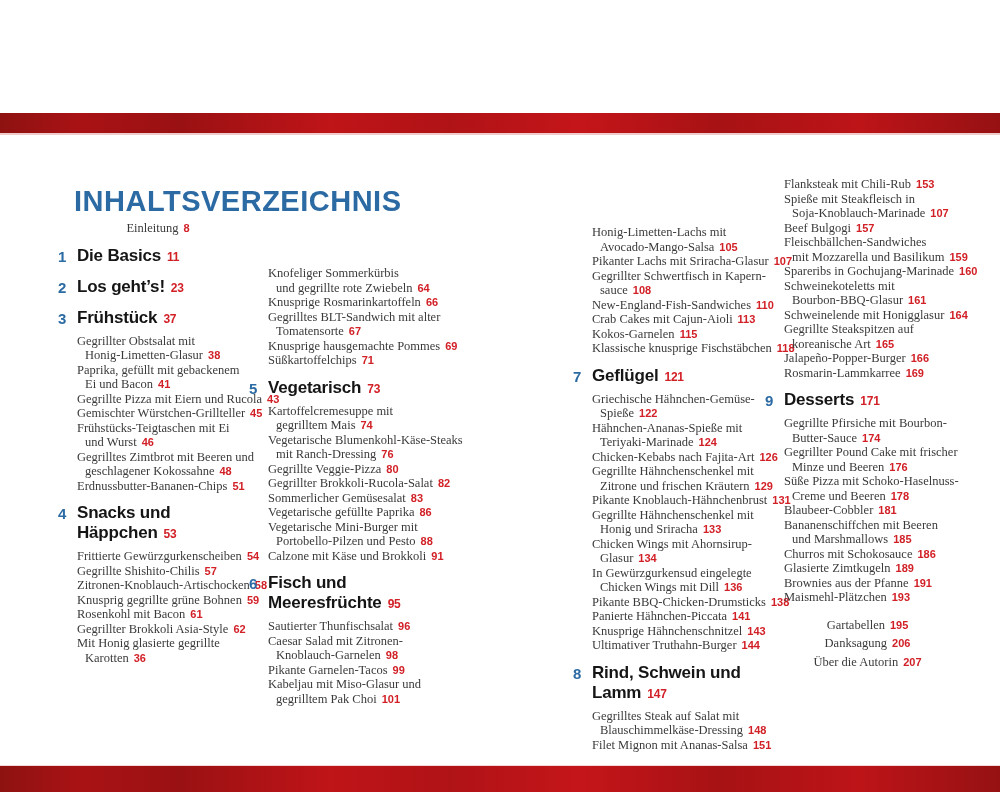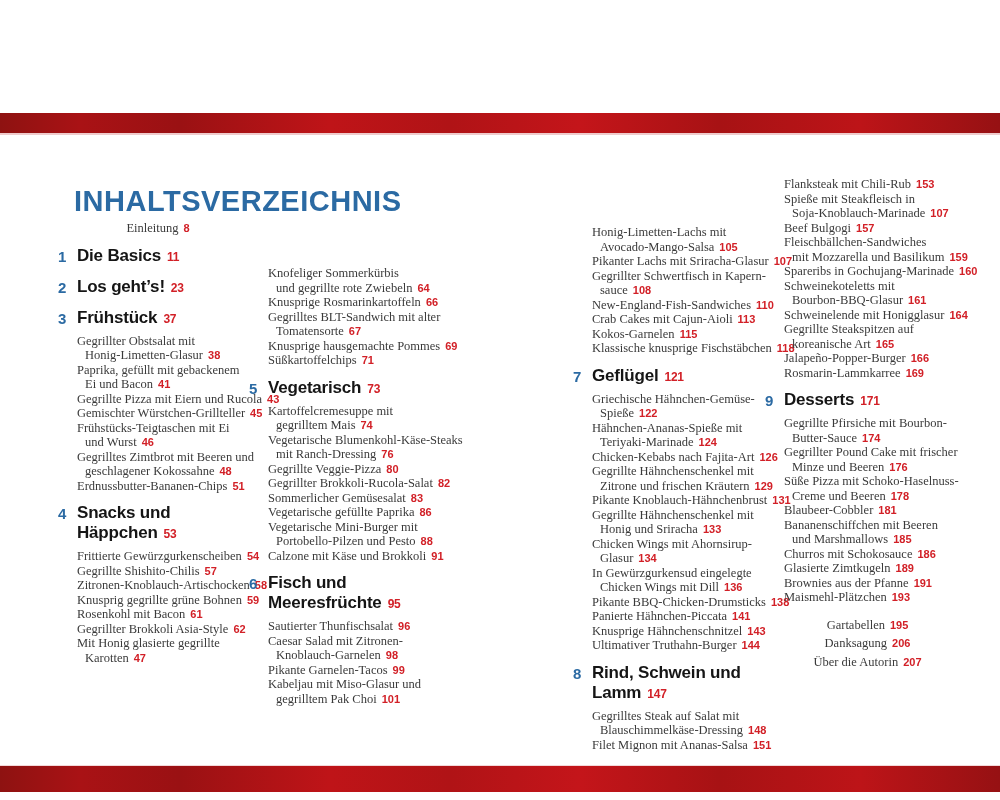--- a/index.html
+++ b/index.html
@@ -126,21 +126,21 @@
       <div class="line">Knusprig gegrillte grüne Bohnen<span class="pg">59</span></div>
     </div>
     <div class="entry">
       <div class="line">Rosenkohl mit Bacon<span class="pg">61</span></div>
     </div>
     <div class="entry">
       <div class="line">Gegrillter Brokkoli Asia-Style<span class="pg">62</span></div>
     </div>
     <div class="entry">
       <div class="line">Mit Honig glasierte gegrillte</div>
-      <div class="line cont">Karotten<span class="pg">47</span></div>
+      <div class="line cont">Karotten<span class="pg">36</span></div>
     </div>
   </div>
 <div class="toc-col" id="col2">
     <div class="entry">
       <div class="line">Knofeliger Sommerkürbis</div>
       <div class="line cont">und gegrillte rote Zwiebeln<span class="pg">64</span></div>
     </div>
     <div class="entry">
       <div class="line">Knusprige Rosmarinkartoffeln<span class="pg">66</span></div>
     </div>

